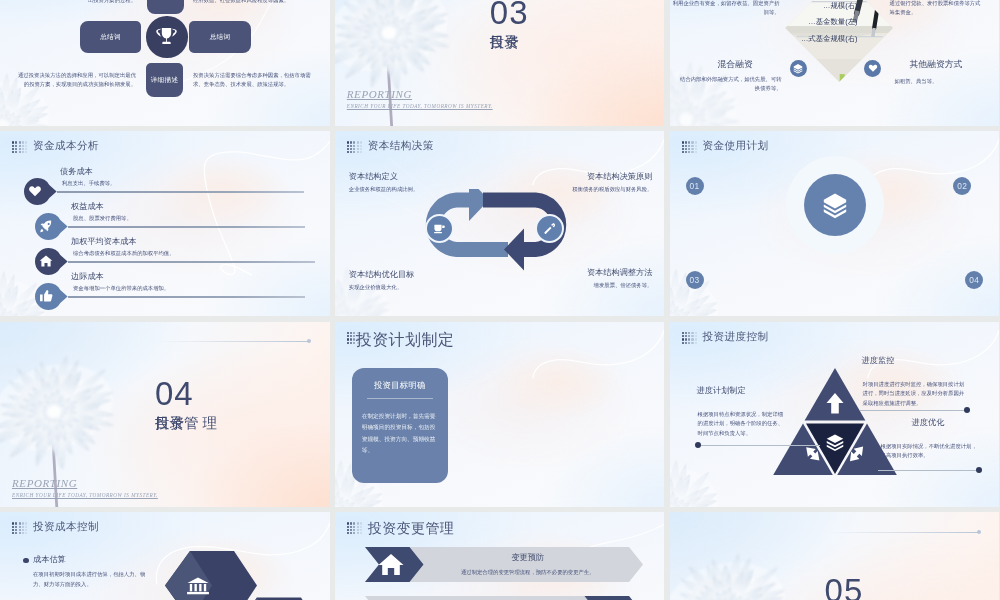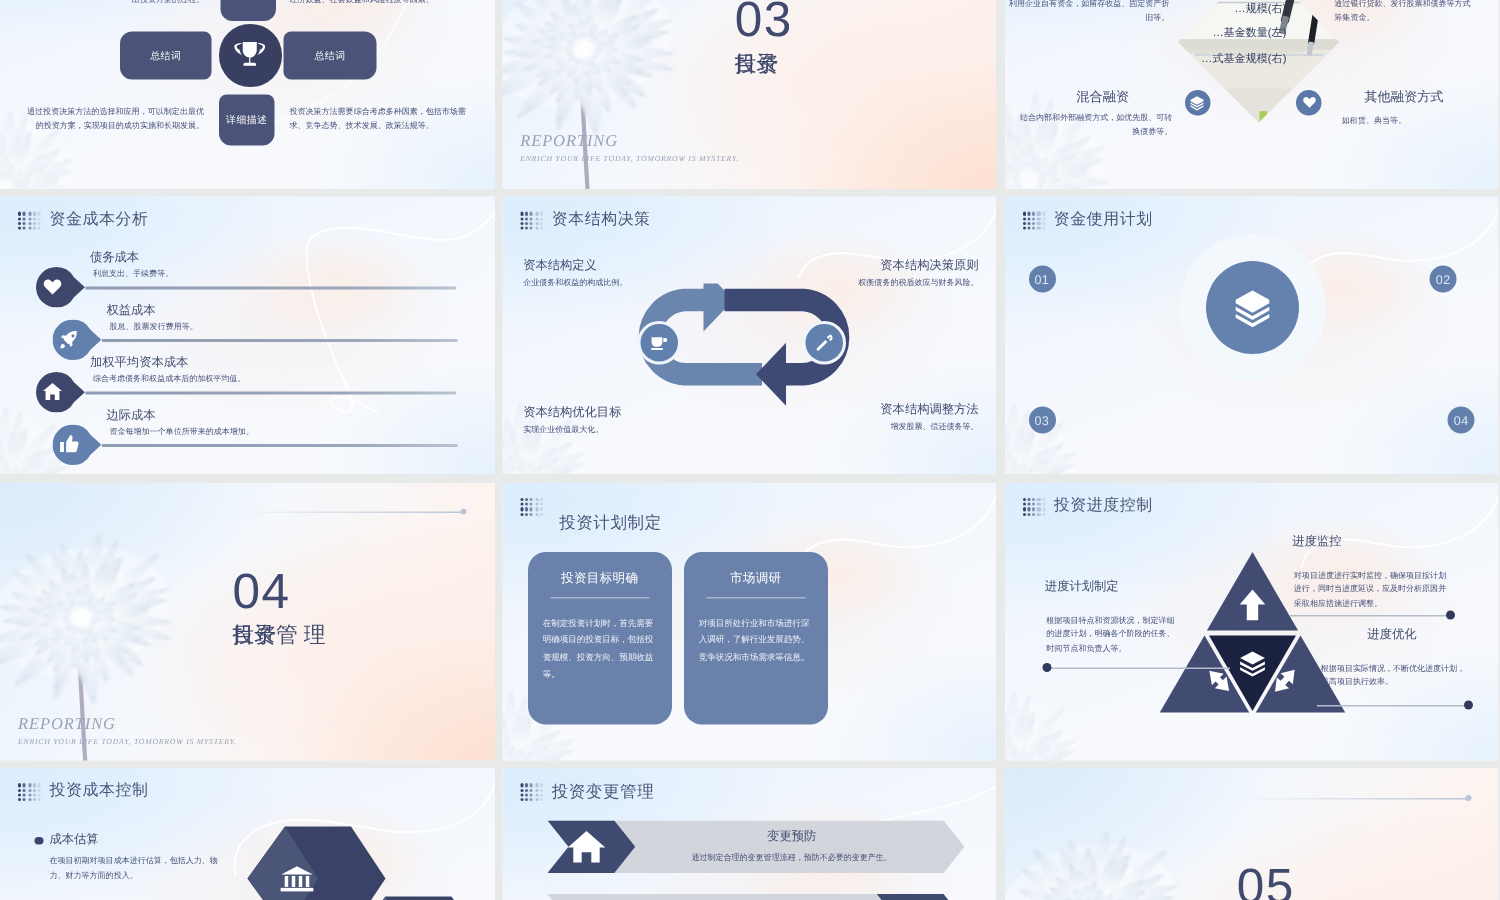--- a/index.html
+++ b/index.html
@@ -15,21 +15,21 @@
   
   .sbg{position:absolute;inset:0;}
   .swirl{position:absolute;inset:0;}
   .dotgrid{position:absolute;}
   .dotgrid i{position:absolute;width:2.2px;height:2.2px;border-radius:50%;background:#3a4468;display:block;}
   .stitle{position:absolute;font-size:9.4px;color:#4b5578;letter-spacing:.4px;white-space:nowrap;}
 
   
   .cover-num{position:absolute;font-size:33px;color:#3f4a6e;font-weight:400;letter-spacing:1px;}
   .cover-sub{position:absolute;font-size:14.5px;color:#444f72;letter-spacing:0px;white-space:nowrap;}
-  .rep{position:absolute;font-family:"Liberation Serif",serif;font-style:italic;color:#9aa3b5;}
+  .rep{position:absolute;font-family:"Liberation Serif",serif;font-style:italic;color:#9aa3b5;text-decoration:underline;}
   .repa{font-size:11px;letter-spacing:.6px;}
   .repb{font-size:5.2px;letter-spacing:.5px;}
   .topline{position:absolute;height:1px;}
   .topdot{position:absolute;width:4px;height:4px;border-radius:50%;background:#b9c6d8;}
 
   
   .abs{position:absolute;}
   .ctr{text-align:center;}
   .rt{text-align:right;}
   .hd{font-size:5.35px;color:#45507a;line-height:1.75;letter-spacing:0;}
@@ -411,21 +411,21 @@
                 <path fill="#6180ae" d="M13.5 0A13.5 13.5 0 1 0 13.5 27A13.5 13.5 0 0 0 25.3 20.1L32.6 13.5L25.3 6.9A13.5 13.5 0 0 0 13.5 0Z"></path>
               </svg>
         <svg class="pico" viewBox="0 0 24 24" width="14" height="14">
                 <path fill="#fff" d="M20.8 2.9c-4.3-.6-8.1 1-10.7 3.7L8.5 8.2l-3.6-.5l-2.2 2.2l3.7 1.7c-.3.8-.4 1.3-.4 1.3l4.9 4.9s.5-.1 1.3-.4l1.7 3.7l2.2-2.2l-.5-3.6l1.6-1.6c2.7-2.7 4.2-6.4 3.6-10.8zM15.3 9.7a1.75 1.75 0 1 1 2.5-2.5a1.75 1.75 0 0 1-2.5 2.5zM3.3 18.3c.9-.9 2.4-.9 3.3 0s.9 2.4 0 3.3c-.7.7-4.3 1.2-4.3 1.2s.4-3.8 1-4.5z"></path>
               </svg>
       </div>
       <div class="pin-line" style="left:33px;width:237px;background:linear-gradient(90deg,#8e9bb0 0%,#9aa6ba 70%,#b9c3d2 100%);"></div>
       <div class="abs hd2" style="left:36px;top:-25px;">权益成本</div>
       <div class="abs hd" style="left:38px;top:-12px;">股息、股票发行费用等。</div>
     </div>
-    <div class="pinrow" style="left:24px;top:130px;width:290px;">
+    <div class="pinrow" style="left:35px;top:130px;width:290px;">
       <div class="pin">
         <svg viewBox="0 0 33 27" width="33" height="27">
                 <path fill="#3e476b" d="M13.5 0A13.5 13.5 0 1 0 13.5 27A13.5 13.5 0 0 0 25.3 20.1L32.6 13.5L25.3 6.9A13.5 13.5 0 0 0 13.5 0Z"></path>
               </svg>
         <svg class="pico" viewBox="0 0 24 24" width="14" height="14">
                 <path fill="#fff" d="M12 2.4 1.2 11.4h2.9v10.2h5.3v-6.1h5.2v6.1h5.3V11.4h2.9L12 2.4z"></path>
               </svg>
       </div>
       <div class="pin-line" style="left:33px;width:247px;background:linear-gradient(90deg,#8e9bb0 0%,#9aa6ba 70%,#b9c3d2 100%);"></div>
       <div class="abs hd2" style="left:36px;top:-25px;">加权平均资本成本</div>
@@ -602,30 +602,25 @@
             <i style="left:3.25px;top:6.5px;opacity:0.78"></i>
             <i style="left:6.5px;top:6.5px;opacity:0.52"></i>
             <i style="left:9.75px;top:6.5px;opacity:0.26"></i>
             <i style="left:13px;top:6.5px;opacity:0.13"></i>
             <i style="left:0px;top:9.75px;opacity:1"></i>
             <i style="left:3.25px;top:9.75px;opacity:0.78"></i>
             <i style="left:6.5px;top:9.75px;opacity:0.52"></i>
             <i style="left:9.75px;top:9.75px;opacity:0.26"></i>
             <i style="left:13px;top:9.75px;opacity:0.13"></i>
           </div>
-    <div class="stitle" style="left:38px;top:8px;font-size:11px;margin-top:11px;">投资计划制定</div>
+    <div class="stitle" style="left:21px;top:8px;font-size:16px;">投资计划制定</div>
     <div class="card3" style="left:17px;">
       <div class="c3t">投资目标明确</div>
       <div class="c3r"></div>
       <div class="c3d">在制定投资计划时，首先需要明确项目的投资目标，包括投资规模、投资方向、预期收益等。</div>
-    </div>
-    <div class="card3" style="left:121px;">
-      <div class="c3t">市场调研</div>
-      <div class="c3r"></div>
-      <div class="c3d">对项目所处行业和市场进行深入调研，了解行业发展趋势、竞争状况和市场需求等信息。</div>
     </div>
   </div>
 
   <div class="slide">
     <div class="sbg bg-content"></div>
     <svg class="flower" style="left:-52px;bottom:-60px;width:176px;height:150px;opacity:.55" viewBox="0 0 176 150">
       <g transform="translate(54,96) rotate(-18) scale(1.05)">
               <use href="#bigFlower"></use>
             </g>
     </svg>
@@ -754,21 +749,21 @@
             <i style="left:3.25px;top:6.5px;opacity:0.78"></i>
             <i style="left:6.5px;top:6.5px;opacity:0.52"></i>
             <i style="left:9.75px;top:6.5px;opacity:0.26"></i>
             <i style="left:13px;top:6.5px;opacity:0.13"></i>
             <i style="left:0px;top:9.75px;opacity:1"></i>
             <i style="left:3.25px;top:9.75px;opacity:0.78"></i>
             <i style="left:6.5px;top:9.75px;opacity:0.52"></i>
             <i style="left:9.75px;top:9.75px;opacity:0.26"></i>
             <i style="left:13px;top:9.75px;opacity:0.13"></i>
           </div>
-    <div class="stitle" style="left:33px;top:8px;font-size:11px;text-align:right;">投资变更管理</div>
+    <div class="stitle" style="left:33px;top:8px;font-size:14px;text-align:right;">投资变更管理</div>
     <svg class="abs" style="left:30px;top:35px;width:278px;height:35px;" viewBox="0 0 278 35">
       <path d="M0 0 L264 0 L278 17.5 L264 35 L0 35 L14 17.5 Z" fill="#d2d5db"></path>
       <path d="M0 0 L44.5 0 L58.5 17.5 L44.5 35 L0 35 L14 17.5 Z" fill="#3f4a70"></path>
       <g transform="translate(26,17.5)">
               <path fill="#fff" d="M0 -10.5 -12.5 0.5 -8.8 0.5 -8.8 10.5 -3.2 10.5 -3.2 3.6 3.2 3.6 3.2 10.5 8.8 10.5 8.8 0.5 12.5 0.5 Z"></path>
             </g>
     </svg>
     <div class="abs hd2 ctr" style="left:128px;top:40px;width:130px;">变更预防</div>
     <div class="abs hd ctr" style="left:111px;top:56px;width:164px;">通过制定合理的变更管理流程，预防不必要的变更产生。</div>
     <svg class="abs" style="left:30px;top:84px;width:278px;height:35px;" viewBox="0 0 278 35">

